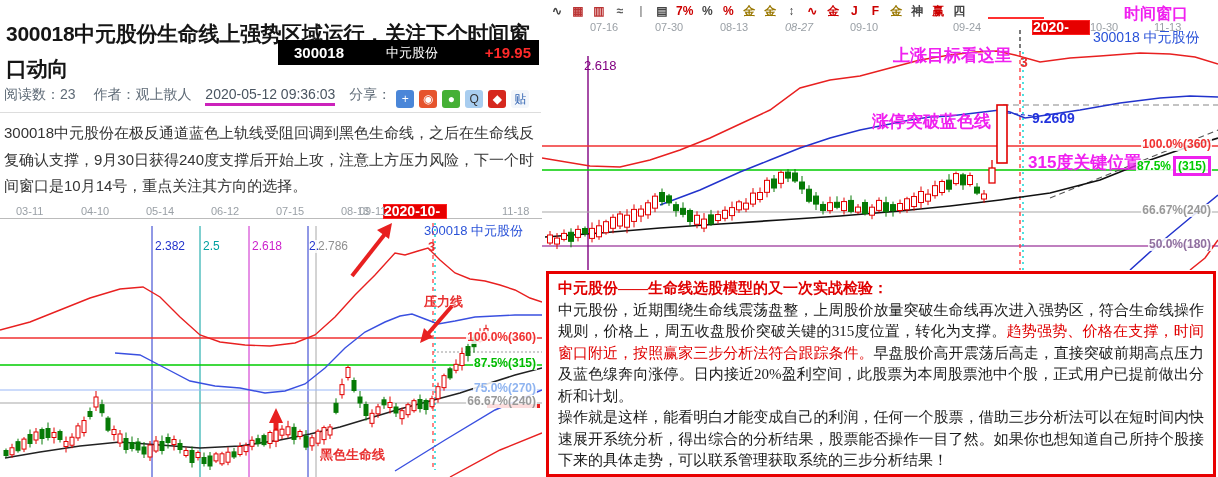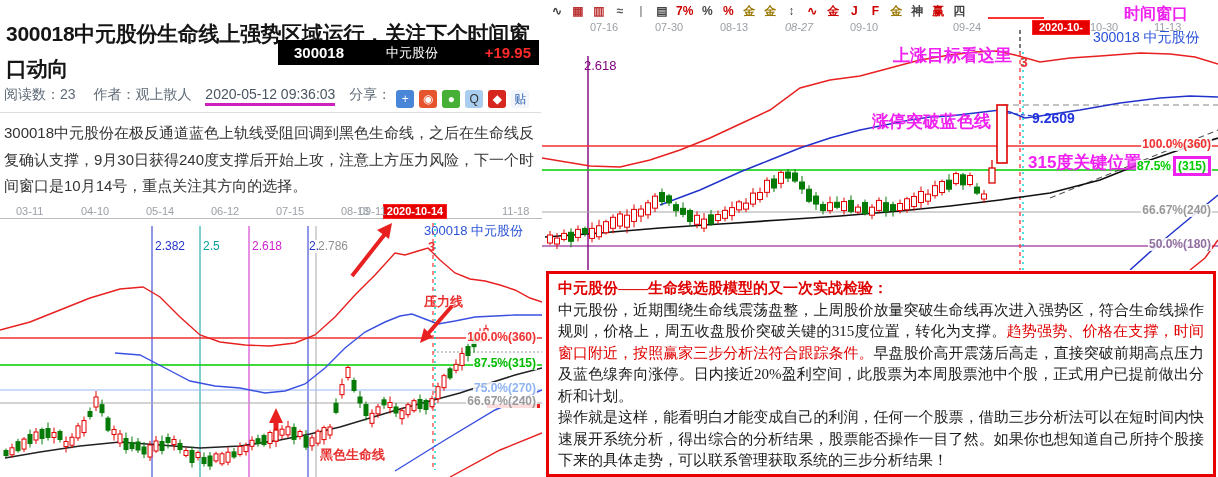--- a/index.html
+++ b/index.html
@@ -11,21 +11,21 @@
   #ticker-bar .code{color:#fff;font-weight:bold;font-size:15px;margin-left:16px}
   #ticker-bar .name{color:#fff;font-size:13px;margin-left:42px}
   #ticker-bar .chg{color:#ff2a2a;font-weight:bold;font-size:15px;margin-left:auto;margin-right:8px}
   #meta-row{left:4px;top:86px;width:538px;font-size:14px;color:#5f6b77;white-space:nowrap}
   #meta-row .date{color:#4a5561;border-bottom:3px solid #cc22bb;padding-bottom:1px;margin:0 10px}
   .share-ic{display:inline-block;width:18px;height:18px;border-radius:3px;margin-left:5px;text-align:center;line-height:18px;font-size:12px;vertical-align:-4px;cursor:pointer}
   #divider{left:0;top:112px;width:541px;height:1px;background:#ddd}
   #article-body{left:4px;top:120px;width:537px;font-size:15px;line-height:26.5px;color:#333}
   
   .axl{position:absolute;top:1px;font-size:11px;color:#9aa0a6}
-  .datebox{position:absolute;top:0;background:#e60000;color:#fff;font-size:11px;font-weight:bold;text-align:center;line-height:13px;border:1px solid #ff2020}
+  .datebox{position:absolute;top:0;background:#e60000;color:#fff;font-size:14px;font-weight:bold;text-align:left;line-height:13px;border:1px solid #ff2020}
   .lvl{position:absolute;font-size:12px;font-weight:bold;background:rgba(255,255,255,.85);padding:0 1px;line-height:13px;white-space:nowrap}
   #l-overlays .lvl{right:5px}
   #r-overlays .lvl{right:6px}
   .fibl{position:absolute;top:37px;font-size:12px;background:rgba(255,255,255,.8);line-height:13px}
   .anno{position:absolute;color:#f020f0;font-weight:bold;white-space:nowrap}
   .redtxt{position:absolute;color:#e83030;font-size:13px;font-weight:bold;white-space:nowrap}
   .box315{border:3px solid #ee22ee;padding:0 2px;margin-left:2px;font-weight:bold}
   
   #lx-axis{left:0;top:204px;width:542px;height:14px;border-bottom:1px solid #bbb}
   #lsvg-holder{left:0;top:218px;width:542px;height:259px}

